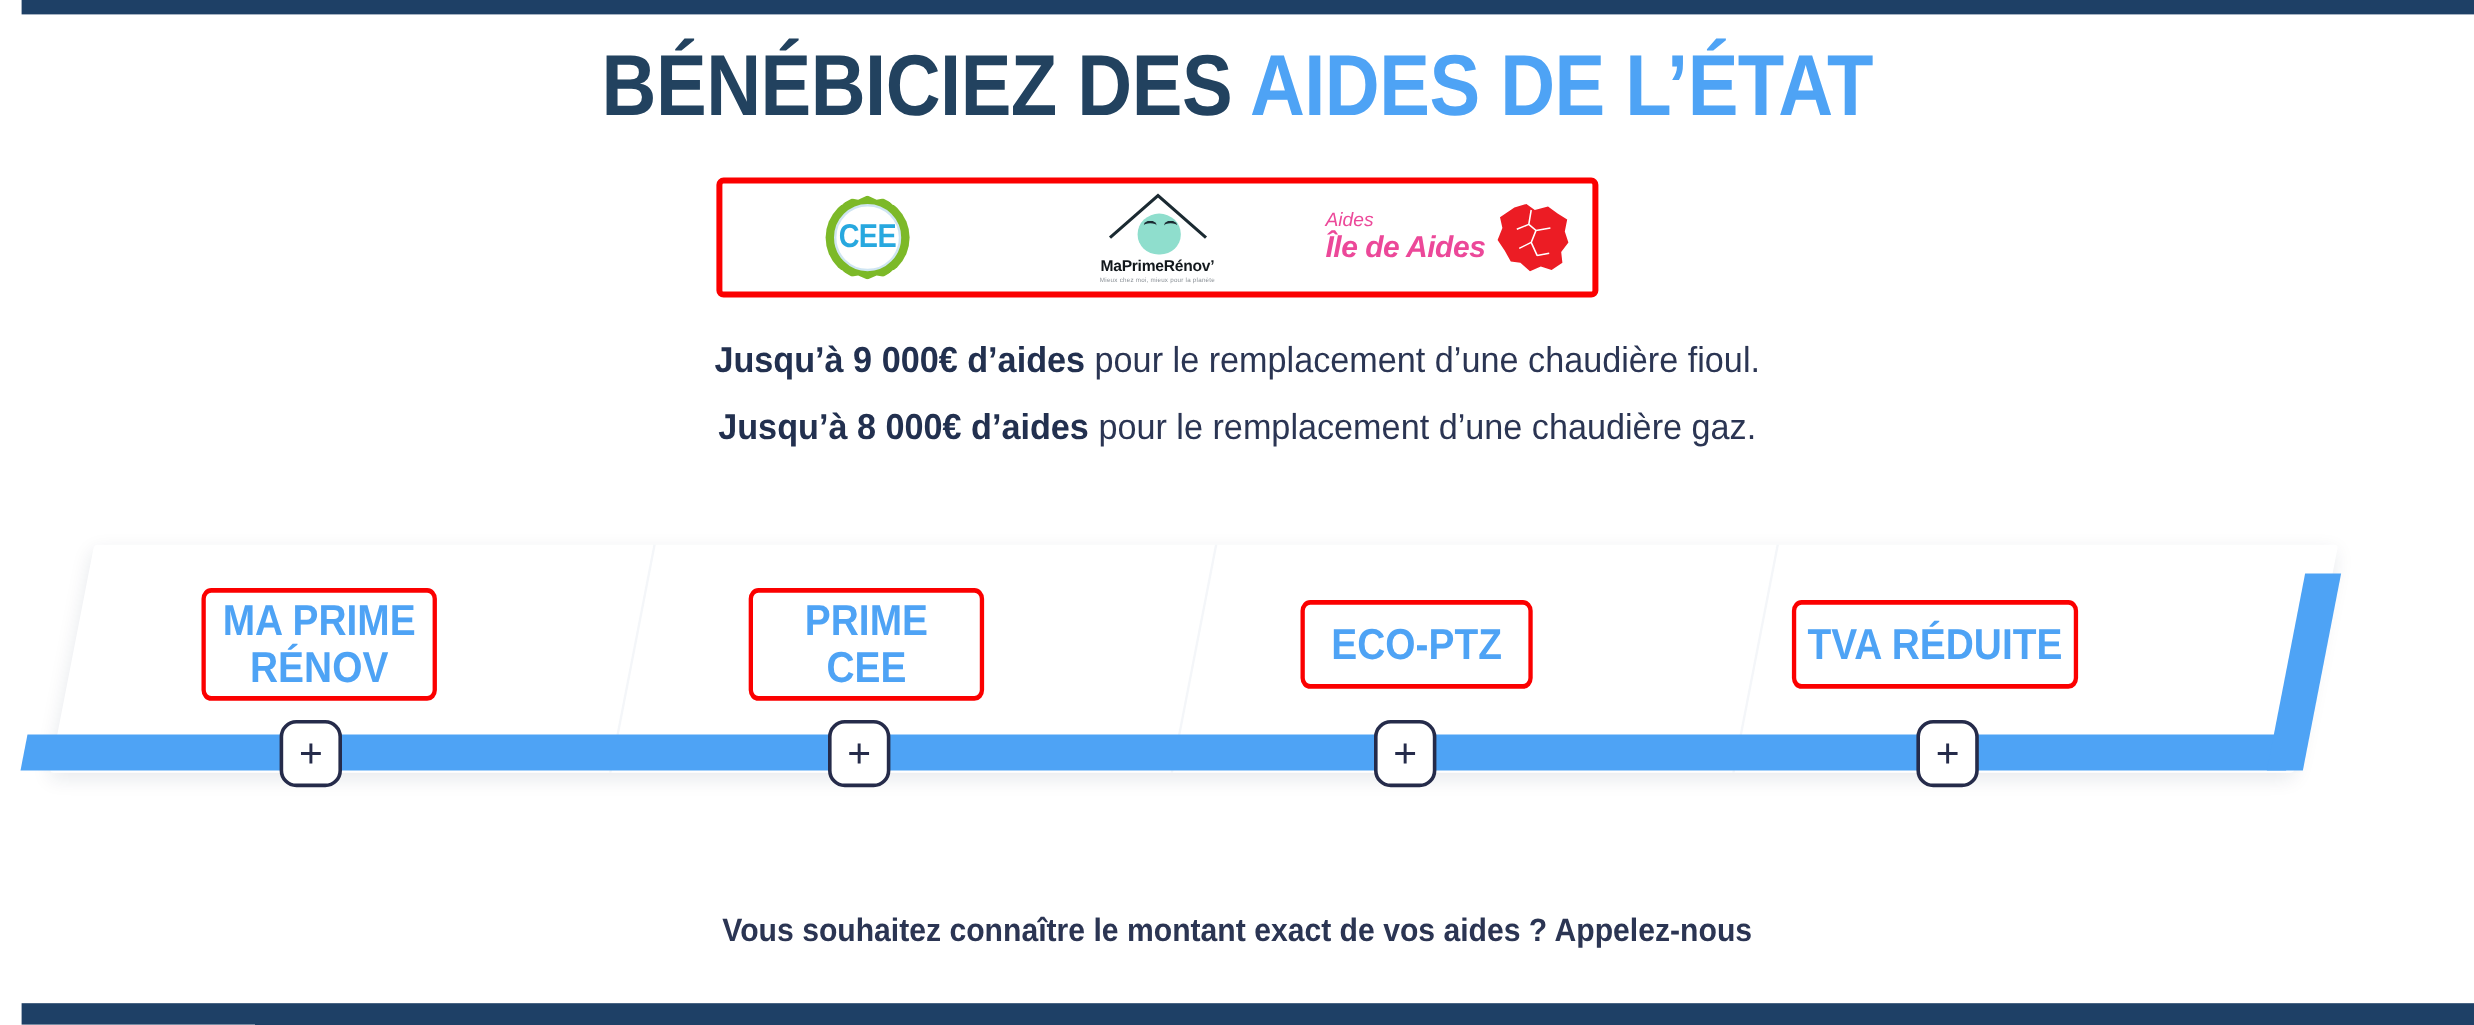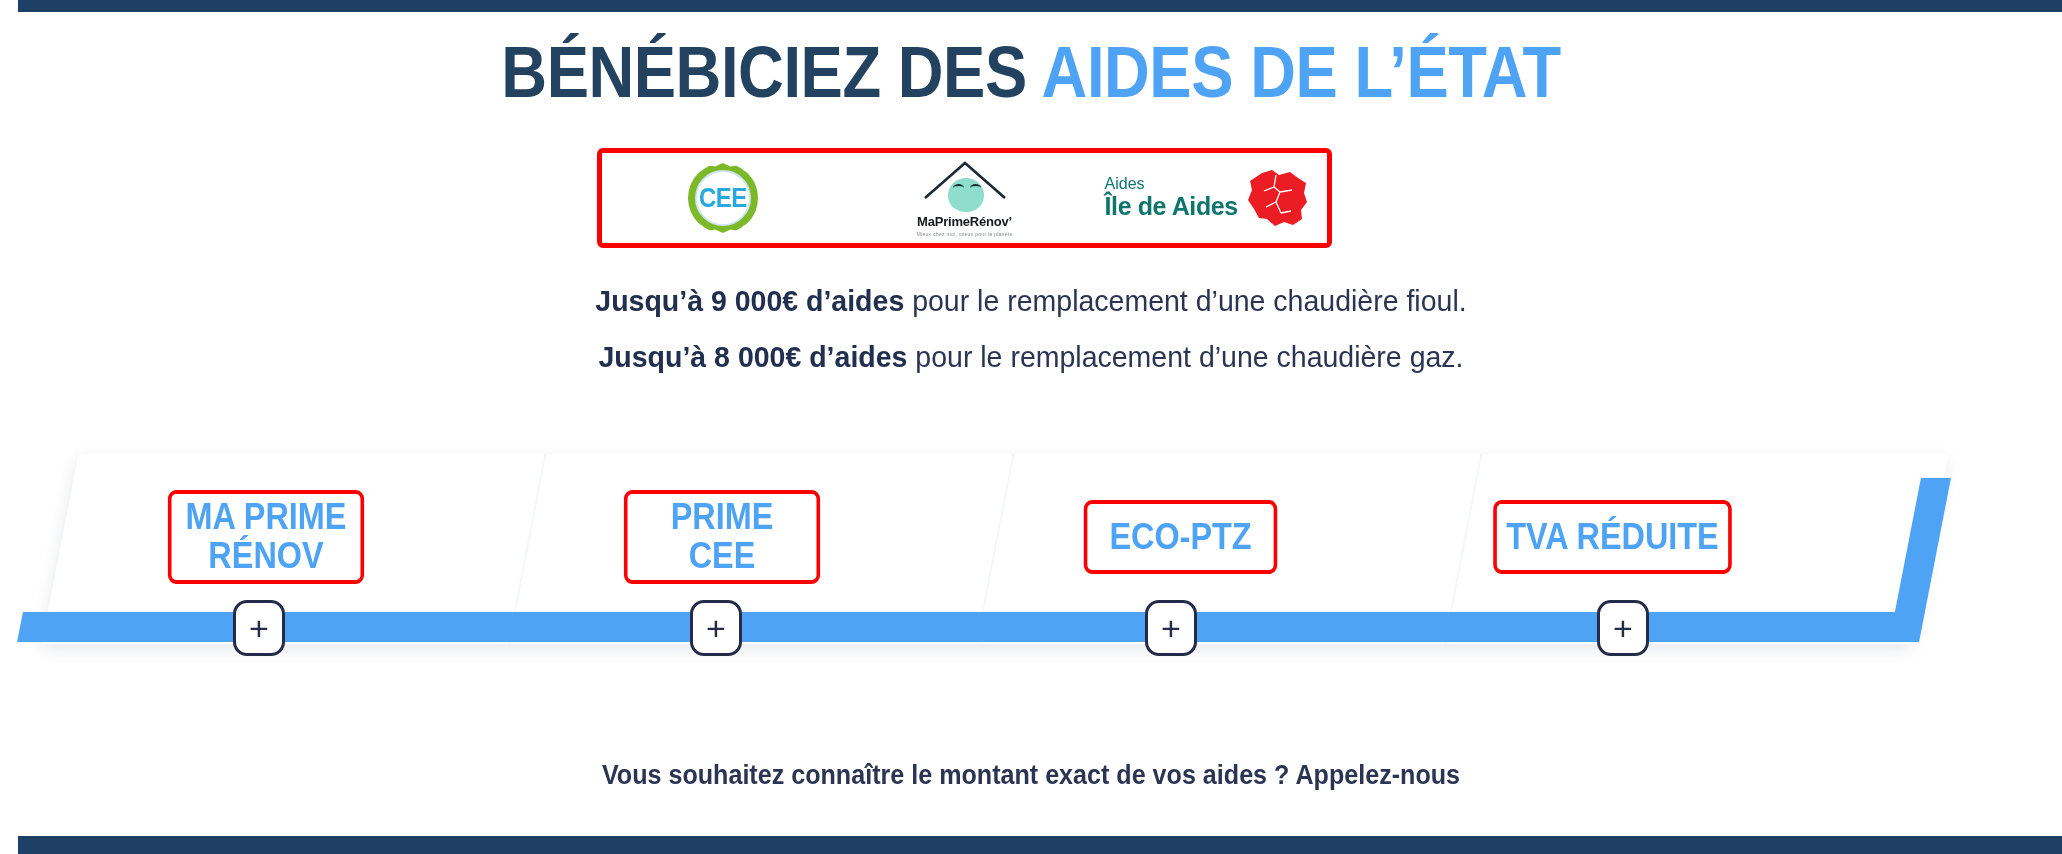--- a/index.html
+++ b/index.html
@@ -66,21 +66,21 @@
   .mpr-roof{position:absolute;left:0;top:0;width:86px;height:40px;}
   .mpr-face{position:absolute;left:26px;top:18px;width:36px;height:34px;border-radius:50% 50% 48% 48%;background:#8fdecd;}
   .mpr-eye{position:absolute;width:11px;height:6px;border-top:2.4px solid #1b2a32;border-radius:50% 50% 0 0;top:24px;}
   .mpr-eye.l{left:31px;}
   .mpr-eye.r{left:48px;}
   .mpr-name{font-size:13px;font-weight:bold;color:#12181c;margin-top:2px;letter-spacing:-.2px;}
   .mpr-tag{font-size:5.2px;color:#8a9096;margin-top:2px;letter-spacing:.2px;}
 
   
   .idf{display:flex;align-items:center;gap:8px;}
-  .idf-txt{display:flex;flex-direction:column;line-height:1.05;color:#0f766e;}
+  .idf-txt{display:flex;flex-direction:column;line-height:1.05;color:#ec4899;font-style:italic;}
   .idf-txt .small{font-size:16px;}
   .idf-txt .big{font-size:25px;font-weight:bold;letter-spacing:-.4px;}
   .idf-map{width:62px;height:58px;}
 
   
   .sub{
     position:absolute;left:0;width:2062px;text-align:center;
     font-size:30px;color:#2b3553;white-space:nowrap;
     transform:scaleX(.95);
   }

